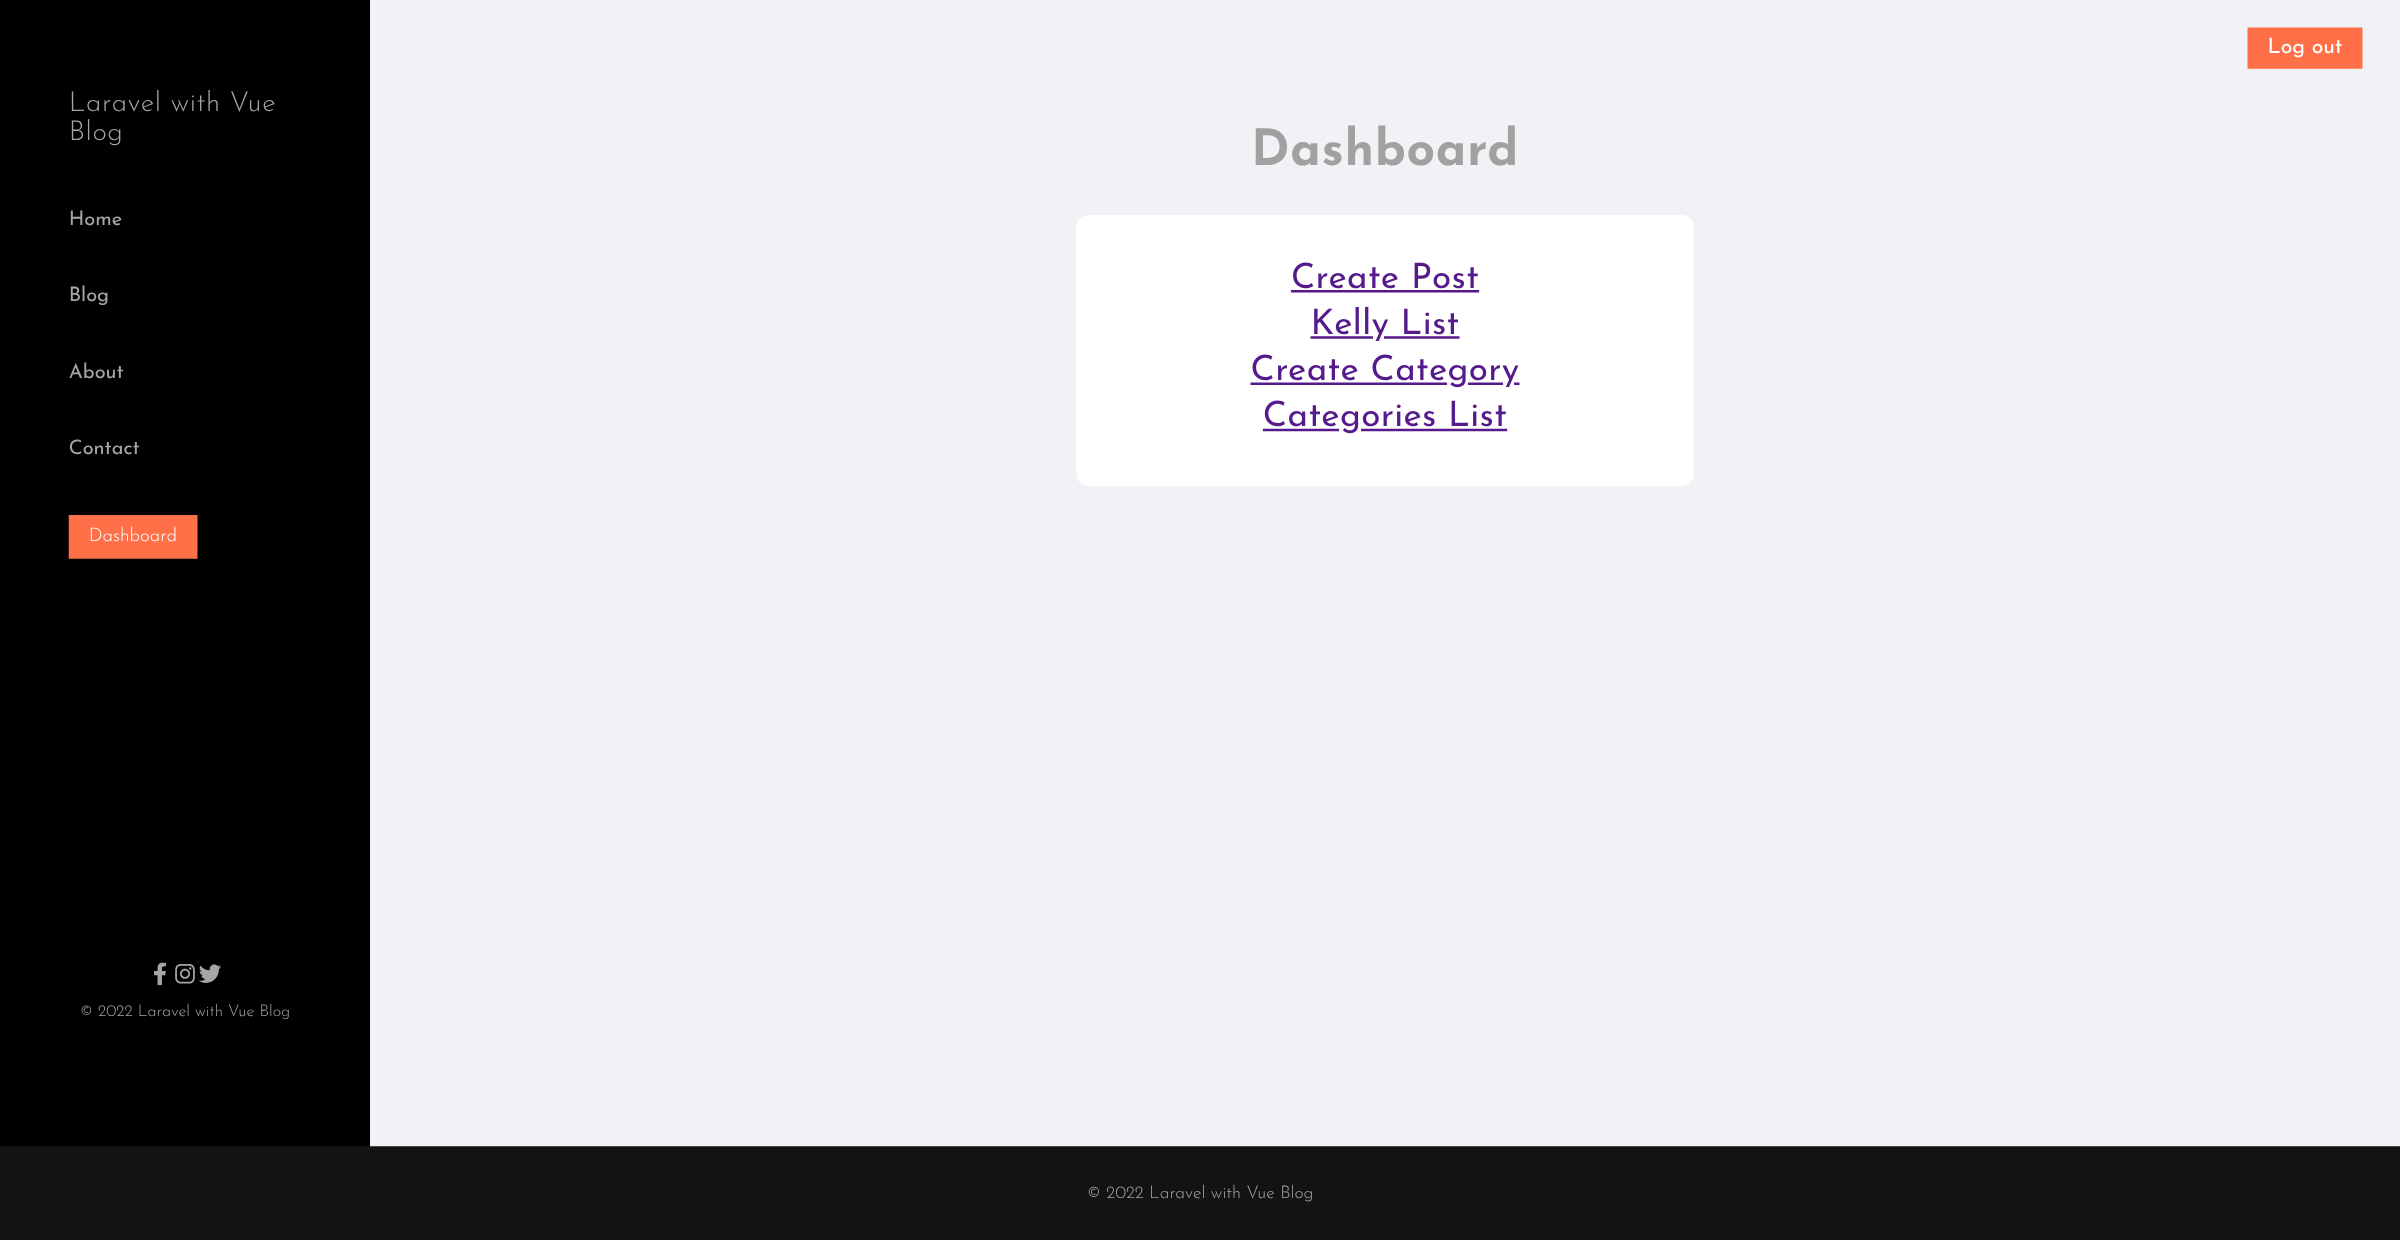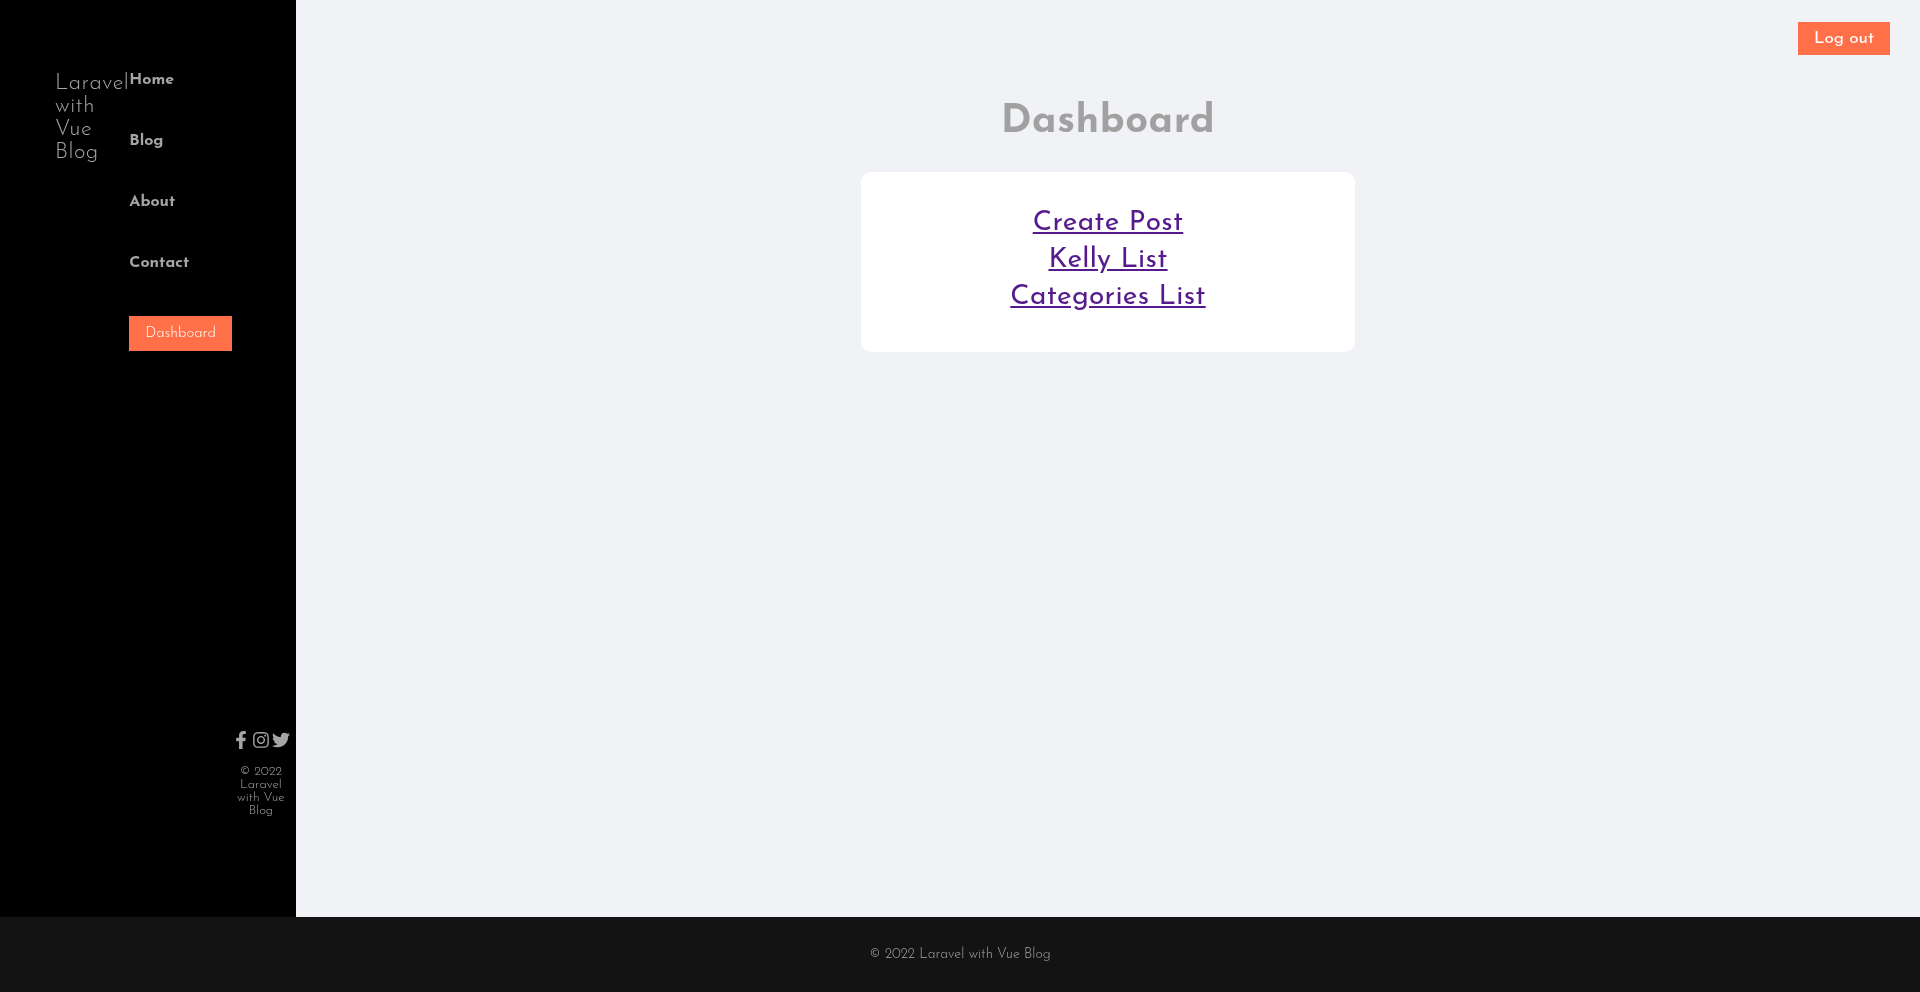--- a/index.html
+++ b/index.html
@@ -17,40 +17,40 @@
     }
     .app-container {
       display: flex;
       flex: 1;
     }
     .sidebar {
       width: 296px;
       background-color: #000000;
       padding: 72px 55px 30px 55px;
       display: flex;
-      flex-direction: row;
+      flex-direction: column;
     }
     .sidebar-title {
       color: #a5a5a5;
       font-size: 22px;
       font-weight: 300;
       margin-bottom: 50px;
       letter-spacing: 0.5px;
     }
     .nav-list {
       list-style: none;
       flex: 1;
     }
     .nav-item {
       margin-bottom: 45px;
     }
     .nav-link {
       color: #a5a5a5;
       font-size: 16px;
-      font-weight: 700;
+      font-weight: 400;
       text-decoration: none;
       display: inline-block;
     }
     .nav-btn {
       background-color: #ff7049;
       color: #ffffff;
       border: none;
       padding: 10px 16px;
       font-size: 15px;
       font-family: inherit;
@@ -193,20 +193,21 @@
     <main class="main-content">
       <button class="logout-btn">Log out</button>
 
       <div class="dashboard-header">
         <h2 class="dashboard-title">Dashboard</h2>
       </div>
 
       <div class="dashboard-card">
         <a href="#" class="dashboard-link">Create Post</a>
         <a href="#" class="dashboard-link">Kelly List</a>
+        <a href="#" class="dashboard-link">Create Category</a>
         <a href="#" class="dashboard-link">Categories List</a>
       </div>
     </main>
   </div>
 </div>
 
 <footer class="footer">
   <p>© 2022 Laravel with Vue Blog</p>
 </footer>
 

